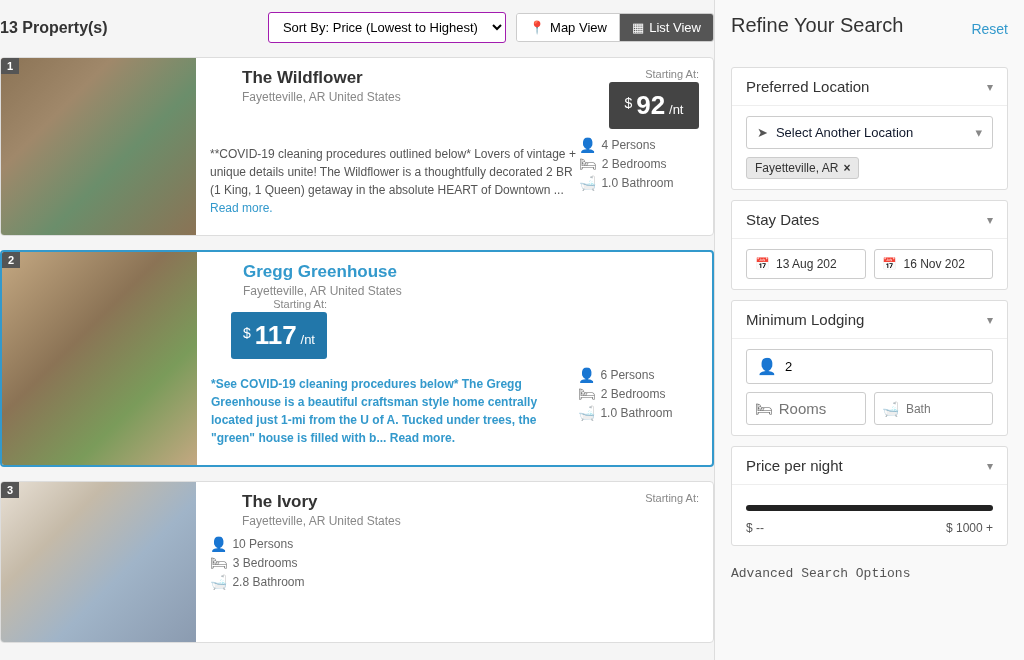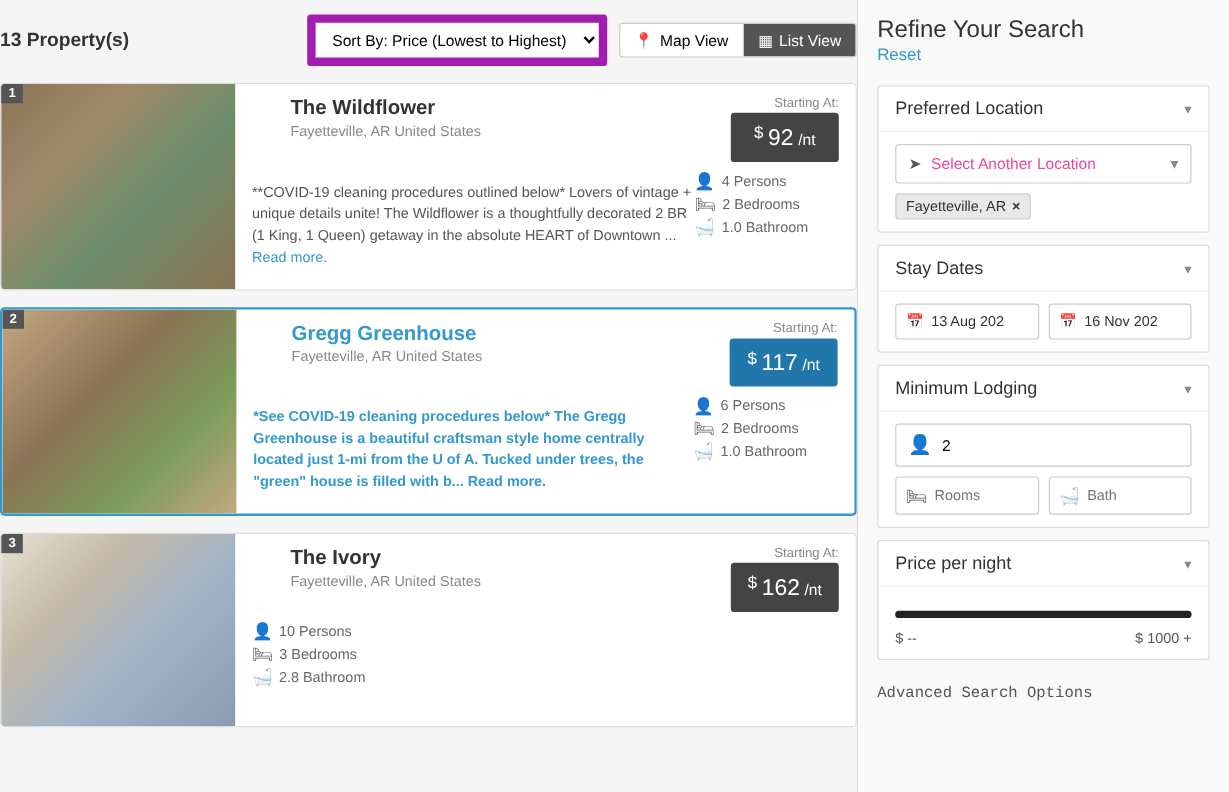--- a/index.html
+++ b/index.html
@@ -6,21 +6,21 @@
     body { font-family: Arial, sans-serif; font-size: 14px; background: #f5f5f5; color: #333; }
 
     .page-wrapper { display: flex; width: 1024px; min-height: 660px; background: #f5f5f5; }
 
     
     .listings-panel { flex: 1; padding: 12px 0; overflow-y: auto; }
 
     .top-bar { display: flex; align-items: center; margin-bottom: 14px; gap: 10px; }
     .property-count { font-size: 16px; font-weight: bold; flex: 1; }
     .sort-select {
-      border: 7px solid #a21caf; background: #fff; padding: 6px 10px;
+      border: 1px solid #a21caf; background: #fff; padding: 6px 10px;
       font-size: 13px; border-radius: 3px; cursor: pointer;
     }
     .view-toggle { display: flex; border: 1px solid #ccc; border-radius: 3px; overflow: hidden; }
     .view-btn {
       padding: 6px 12px; font-size: 13px; background: #fff; border: none;
       cursor: pointer; display: flex; align-items: center; gap: 5px;
     }
     .view-btn.active { background: #555; color: #fff; }
     .view-btn:not(:last-child) { border-right: 1px solid #ccc; }
 
@@ -48,34 +48,34 @@
     .card-title { font-size: 17px; font-weight: bold; color: #333; }
     .card-title.blue { color: #3399cc; }
     .card-location { font-size: 12px; color: #888; margin-top: 2px; }
 
     .price-badge {
       background: #444; color: #fff; padding: 8px 12px;
       text-align: center; border-radius: 3px; min-width: 90px; margin-left: 10px;
     }
     .price-badge.blue { background: #2277aa; }
     .price-symbol { font-size: 14px; vertical-align: super; }
-    .price-amount { font-size: 19px; font-weight: normal; }
+    .price-amount { font-size: 26px; font-weight: bold; }
     .price-unit { font-size: 13px; }
 
     .card-description { font-size: 12px; color: #555; margin: 8px 0; line-height: 1.5; max-height: 72px; overflow: hidden; }
     .read-more { color: #3399cc; cursor: pointer; }
     .card-description.blue { color: #3399cc; font-weight: bold; }
 
     .card-amenities { display: flex; flex-direction: column; gap: 3px; font-size: 12px; color: #666; min-width: 120px; }
     .amenity-item { display: flex; align-items: center; gap: 5px; }
     .amenity-icon { font-size: 14px; }
 
     
     .filter-panel { width: 310px; background: #f9f9f9; border-left: 1px solid #ddd; padding: 14px 16px; }
-    .filter-header { display: flex; justify-content: space-between; align-items: flex-start; margin-bottom: 18px; flex-direction: column; }
+    .filter-header { display: flex; justify-content: space-between; align-items: flex-end; margin-bottom: 30px; }
     .filter-title { font-size: 20px; font-weight: 300; }
     .reset-link { color: #3399cc; font-size: 14px; cursor: pointer; text-decoration: none; }
 
     .filter-section { background: #fff; border: 1px solid #ddd; border-radius: 3px; margin-bottom: 10px; }
     .filter-section-header {
       display: flex; justify-content: space-between; align-items: center;
       padding: 10px 14px; cursor: pointer; border-bottom: 1px solid #eee;
     }
     .filter-section-title { font-size: 15px; font-weight: 500; }
     .filter-section-body { padding: 10px 14px; }
@@ -185,21 +185,21 @@
           </div>
         </div>
       </div>
     </div>
         <div class="property-card featured">
       <div class="card-number">2</div>
       <div class="card-img img-2">
         <div class="card-img-placeholder"></div>
       </div>
       <div class="card-body">
-        <div style="display:flex; align-items:flex-start;">
+        <div style="display:flex; align-items:flex-start;flex-direction:column;">
           <div class="card-title-block">
             <div class="card-title blue">Gregg Greenhouse</div>
             <div class="card-location">Fayetteville, AR United States</div>
           </div>
           <div style="display:flex;flex-direction:column;align-items:flex-end;margin-left:10px;">
             <div class="starting-at-label">Starting At:</div>
             <div class="price-badge blue">
               <span class="price-symbol">$</span>
               <span class="price-amount">117</span>
               <span class="price-unit">/nt</span>
@@ -233,25 +233,20 @@
         <div class="card-img-placeholder"></div>
       </div>
       <div class="card-body">
         <div style="display:flex; align-items:flex-start;">
           <div class="card-title-block">
             <div class="card-title ">The Ivory</div>
             <div class="card-location">Fayetteville, AR United States</div>
           </div>
           <div style="display:flex;flex-direction:column;align-items:flex-end;margin-left:10px;">
             <div class="starting-at-label">Starting At:</div>
-            <div class="price-badge ">
-              <span class="price-symbol">$</span>
-              <span class="price-amount">162</span>
-              <span class="price-unit">/nt</span>
-            </div>
           </div>
         </div>
         <div style="display:flex; margin-top:8px;">
           <div class="card-amenities">
             <div class="amenity-item">
               <span class="amenity-icon">👤</span>
               <span>10 Persons</span>
             </div>
             <div class="amenity-item">
               <span class="amenity-icon">🛏</span>
@@ -275,21 +270,21 @@
     </div>
 
     <div class="filter-section">
       <div class="filter-section-header">
         <span class="filter-section-title">Preferred Location</span>
         <span class="chevron">▾</span>
       </div>
       <div class="filter-section-body">
         <div class="location-select">
           <span style="color:#555; font-size:13px;">➤</span>
-          <span style="flex:1; color:#ec4899; font-size:13px;">Select Another Location</span>
+          <span style="flex:1; color:#0f172a; font-size:13px;">Select Another Location</span>
           <span style="color:#888;">▾</span>
         </div>
         <div class="tag-chip">
           <span>Fayetteville, AR</span>
           <span style="font-weight:bold;">×</span>
         </div>
       </div>
     </div>
 
     <div class="filter-section">
@@ -319,21 +314,21 @@
       <div class="filter-section-body">
         <div class="lodging-row">
           <div class="lodging-input">
             <span style="font-size:16px; color:#555;">👤</span>
             <input type="text" value="2" style="border: none; outline: none; font-size: 13px; width: 100%; background: transparent;">
           </div>
         </div>
         <div class="sub-row">
           <div class="sub-input">
             <span style="font-size:14px; color:#555;">🛏</span>
-            <input type="text" placeholder="Rooms" style="border: none; outline: none; font-size: 12px; width: 100%; background: transparent;">
+            <input type="text" placeholder="Rooms" style="border: none; outline: none; font-size: 15px; width: 100%; background: transparent;">
           </div>
           <div class="sub-input">
             <span style="font-size:14px; color:#555;">🛁</span>
             <input type="text" placeholder="Bath" style="border: none; outline: none; font-size: 12px; width: 100%; background: transparent;">
           </div>
         </div>
       </div>
     </div>
 
     <div class="filter-section">

